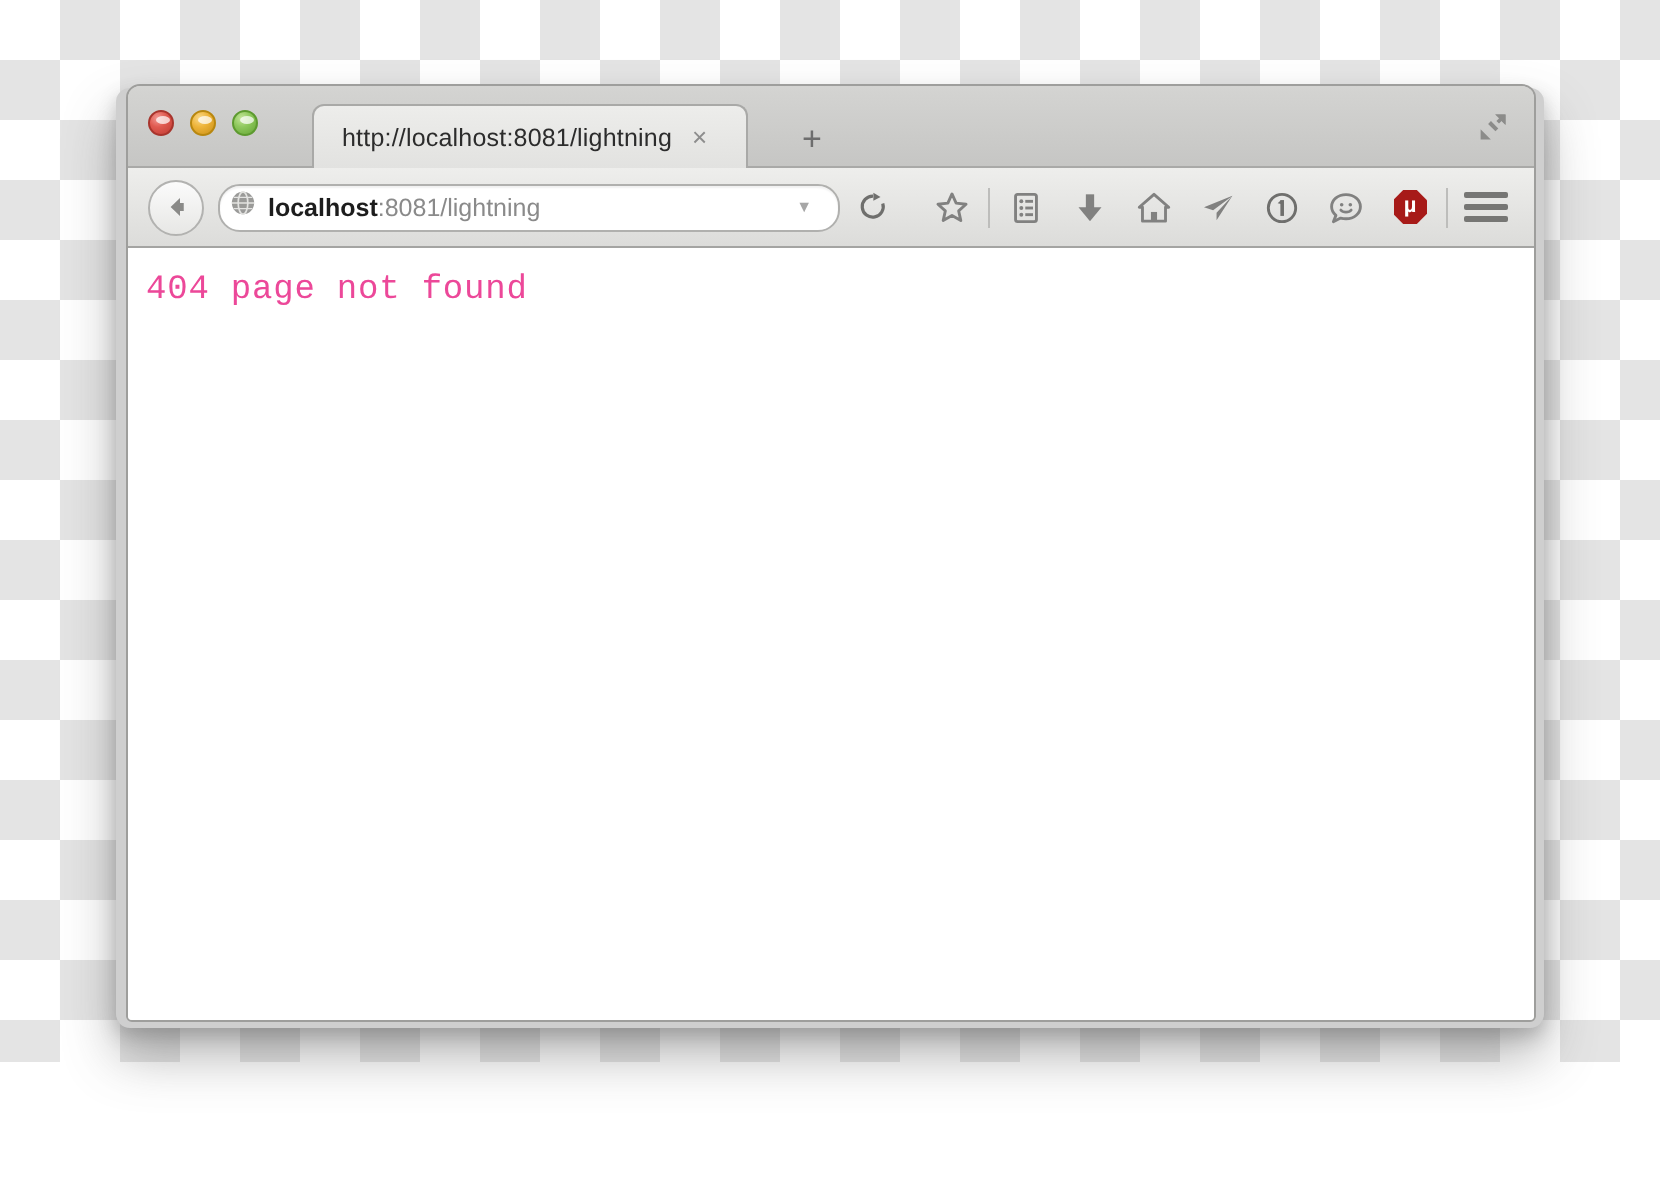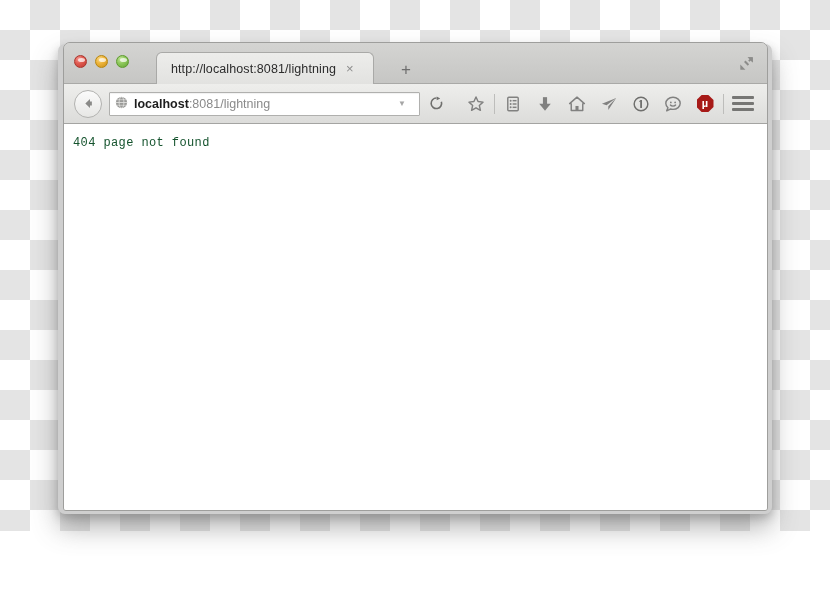--- a/index.html
+++ b/index.html
@@ -173,21 +173,21 @@
     flex: none;
   }
 
   .url-bar {
     flex: none;
     width: 311px;
     height: 24px;
     margin-left: 7px;
     background: #ffffff;
     border: 1px solid #b0b0ae;
-    border-radius: 1px;
+    border-radius: 11px;
     display: flex;
     align-items: center;
     padding: 0 5px;
     box-sizing: border-box;
     box-shadow: inset 0 1px 1px rgba(0,0,0,0.06);
     cursor: text;
   }
   .url-text {
     flex: 1;
     font-size: 12.5px;
@@ -263,22 +263,22 @@
 
   
   .content {
     height: 387px;
     background: #ffffff;
     padding: 12px 0 0 9px;
     box-sizing: border-box;
   }
   .page-text {
     font-family: "Liberation Mono", "DejaVu Sans Mono", monospace;
-    font-size: 12px;
-    color: #14532d;
+    font-size: 17px;
+    color: #ec4899;
     letter-spacing: 0.4px;
   }
 </style>
 </head>
 <body>
 
 <div id="canvas">
 
   <div id="window-shadow"></div>
 

